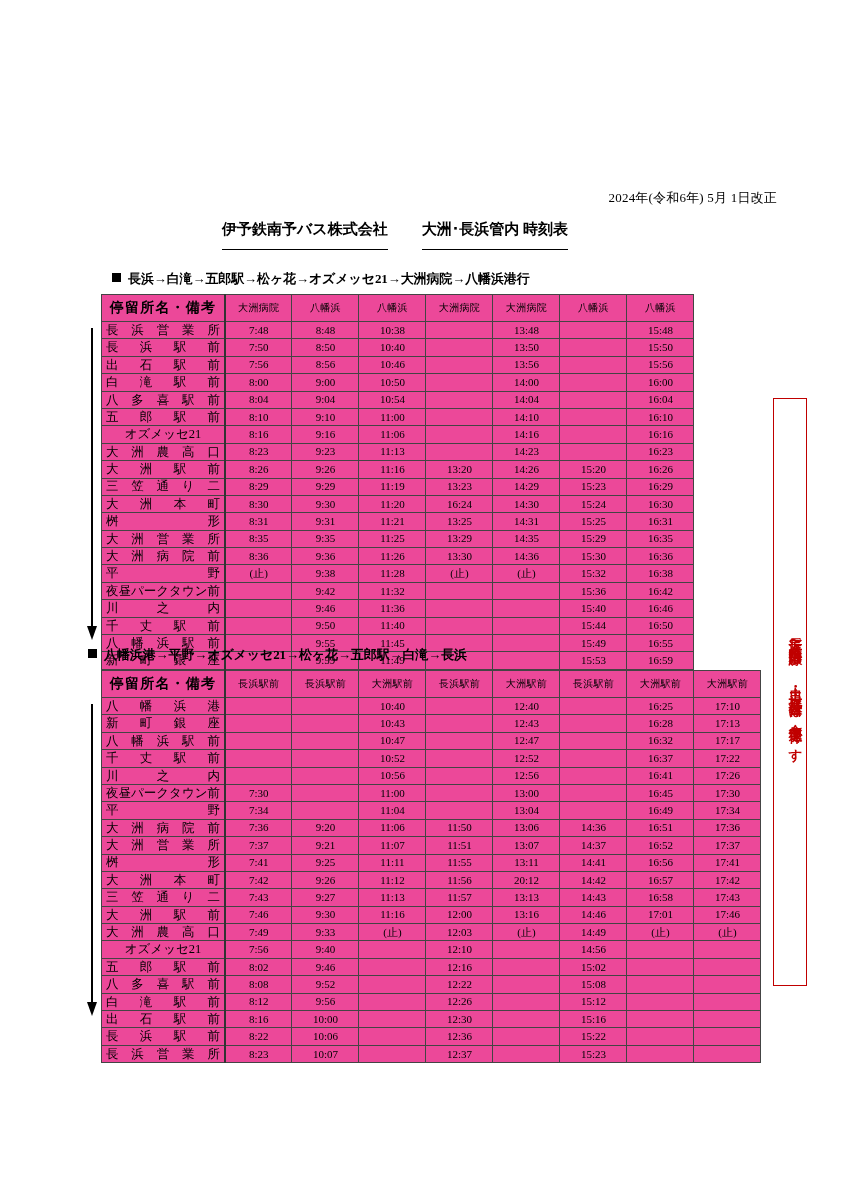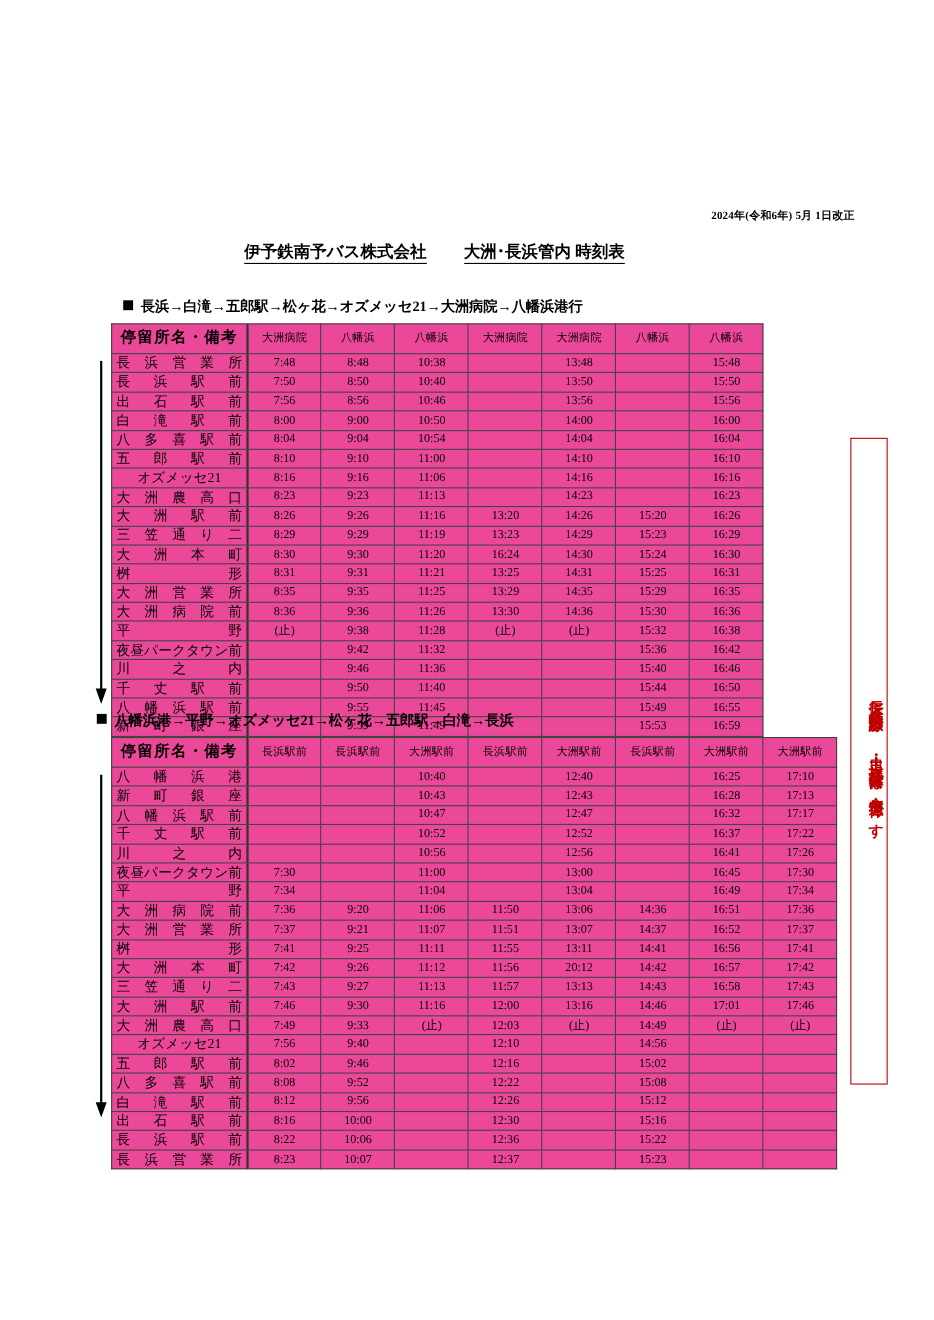--- a/index.html
+++ b/index.html
@@ -19,37 +19,37 @@
     position: absolute;
     left: 0; top: 0;
     width: 849px;
     height: 1200px;
   }
   
   .revision {
     position: absolute;
     right: 72px;
     top: 189px;
-    font-size: 10px;
-    font-weight: bold;
+    font-size: 13px;
+    font-weight: normal;
     letter-spacing: 0.2px;
     white-space: nowrap;
   }
   
   .doc-title {
     position: absolute;
     left: 222px;
     top: 220px;
     font-size: 15px;
     font-weight: bold;
     white-space: nowrap;
   }
   .doc-title .seg {
     border-bottom: 1.4px solid #000;
-    padding-bottom: 1px;
+    padding-bottom: 12px;
   }
   .doc-title .gap {
     display: inline-block;
     width: 34px;
   }
   
   .route-head {
     position: absolute;
     font-size: 13px;
     font-weight: bold;

